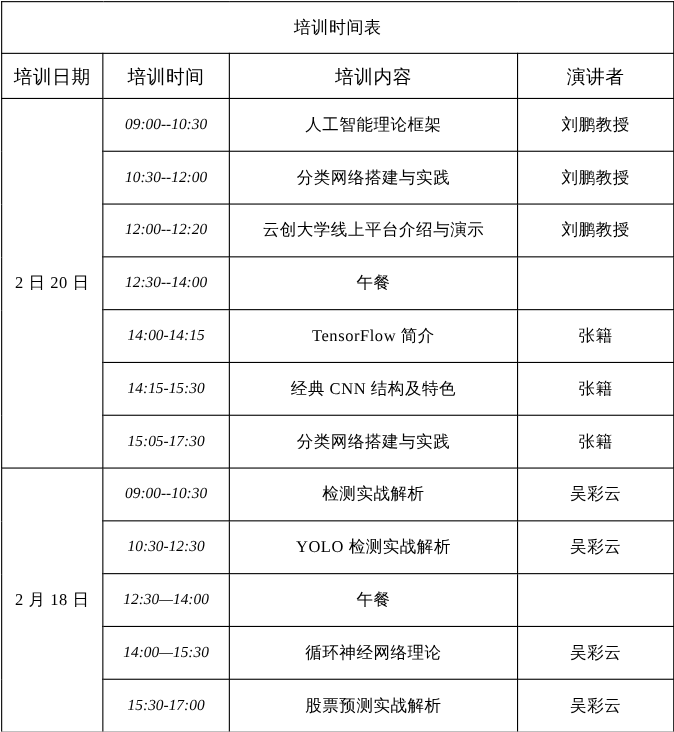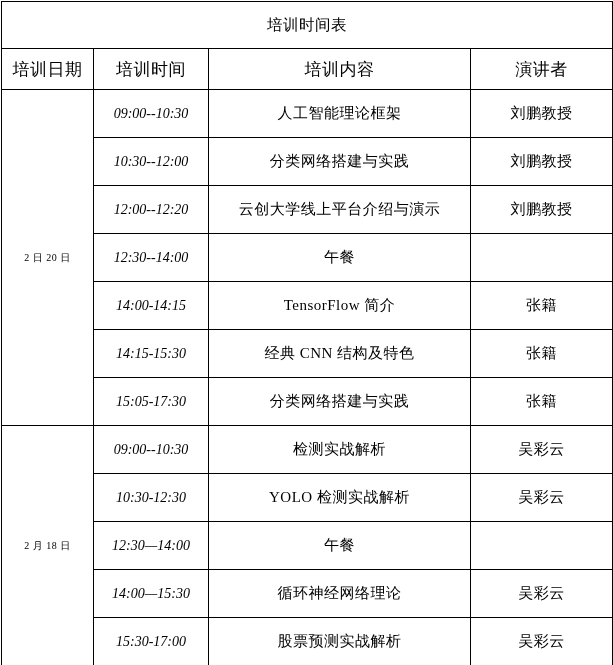--- a/index.html
+++ b/index.html
@@ -40,21 +40,21 @@
     height: 46px;
     font-size: 15.5px;
     letter-spacing: 0.5px;
   }
   .head-cell {
     height: 40px;
     font-size: 17px;
     letter-spacing: 0.5px;
   }
   .day-cell {
-    font-size: 10px;
+    font-size: 15px;
     letter-spacing: 0.5px;
   }
   .time-cell {
     height: 47px;
     font-size: 14px;
     font-style: italic;
   }
   .content-cell {
     height: 47px;
     font-size: 15px;

